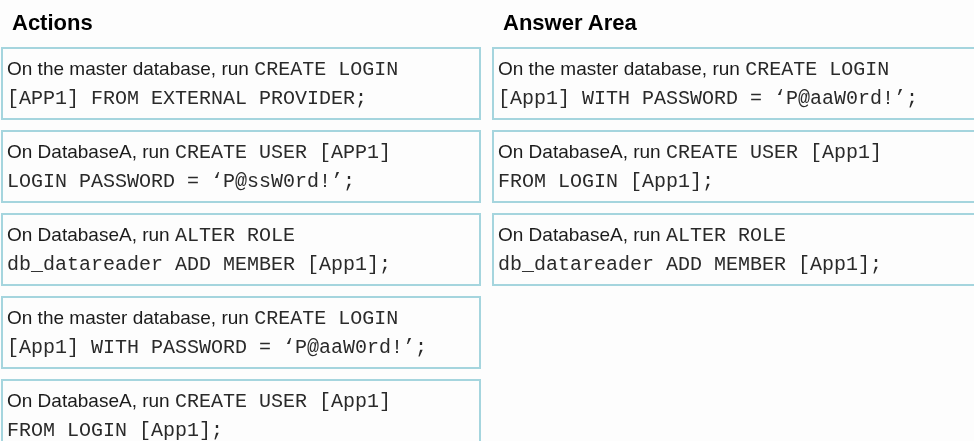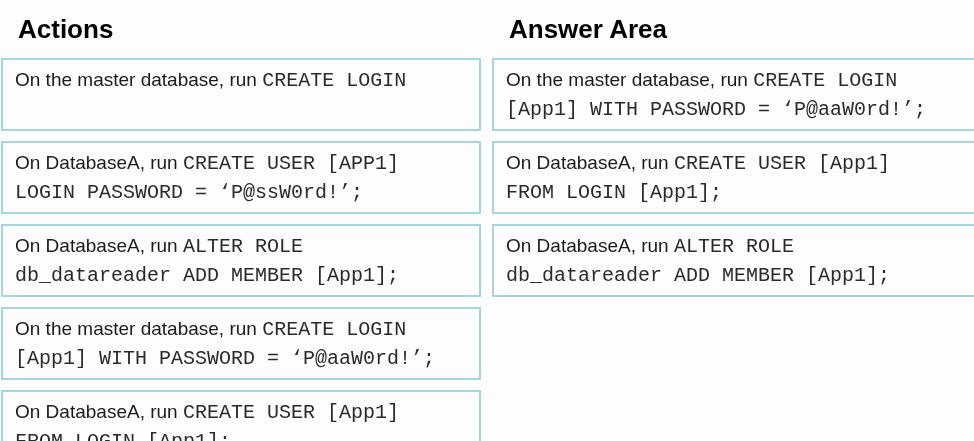--- a/index.html
+++ b/index.html
@@ -21,39 +21,39 @@
   }
   .col-actions {
     left: 1px;
     width: 480px;
   }
   .col-answer {
     left: 492px;
     width: 562px;
   }
   .col-heading {
-    margin: 17px;
+    margin: 11px;
     padding: 0;
-    font-size: 26px;
+    font-size: 22px;
     font-weight: bold;
     color: var(--heading-color, #000000);
     line-height: 24px;
   }
   .boxes {
     display: flex;
     flex-direction: column;
     gap: 10px;
     margin-top: 12px;
   }
   .box {
     box-sizing: border-box;
     height: 73px;
     border: 2px solid var(--box-border, #a5d5de);
     background: var(--box-bg, #fdfdfd);
-    padding: 5px 6px 0 12px;
+    padding: 5px 6px 0 4px;
     overflow: hidden;
   }
   .line {
     line-height: 29px;
     white-space: nowrap;
   }
   .plain {
     font-size: 19px;
     color: var(--plain-color, #1b1b1b);
   }
@@ -66,20 +66,21 @@
 </head>
 <body>
 
 <div class="stage">
 
   <section class="col col-actions">
     <h2 class="col-heading">Actions</h2>
     <div class="boxes">
         <div class="box">
           <div class="line"><span class="plain">On the master database, run </span><span class="code">CREATE LOGIN</span></div>
+          <div class="line"><span class="code">[APP1] FROM EXTERNAL PROVIDER;</span></div>
         </div>
         <div class="box">
           <div class="line"><span class="plain">On DatabaseA, run </span><span class="code">CREATE USER [APP1]</span></div>
           <div class="line"><span class="code">LOGIN PASSWORD = ‘P@ssW0rd!’;</span></div>
         </div>
         <div class="box">
           <div class="line"><span class="plain">On DatabaseA, run </span><span class="code">ALTER ROLE</span></div>
           <div class="line"><span class="code">db_datareader ADD MEMBER [App1];</span></div>
         </div>
         <div class="box">

